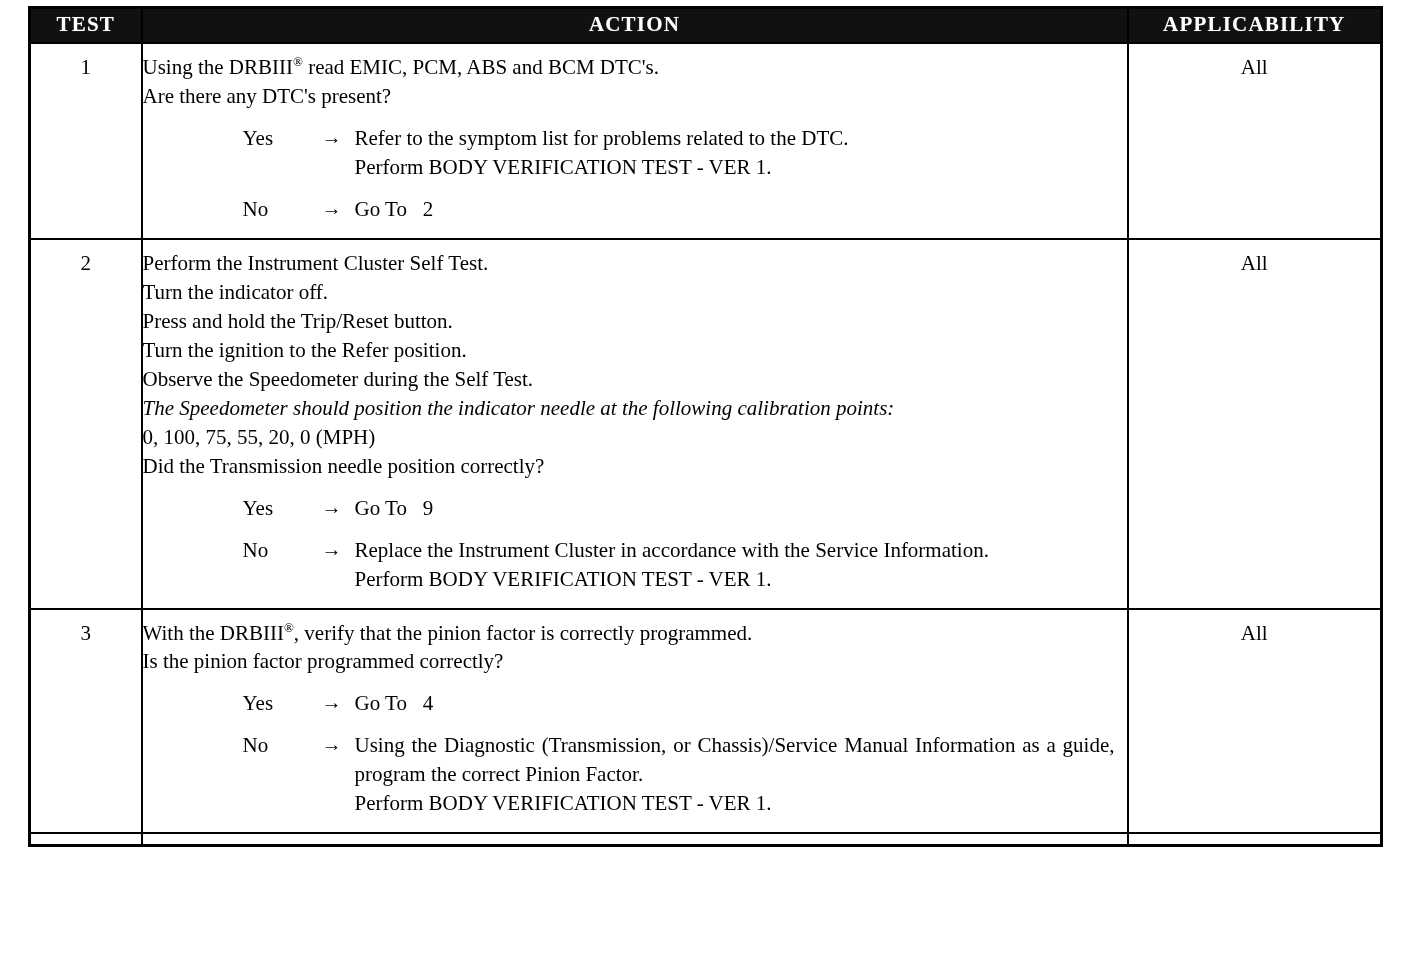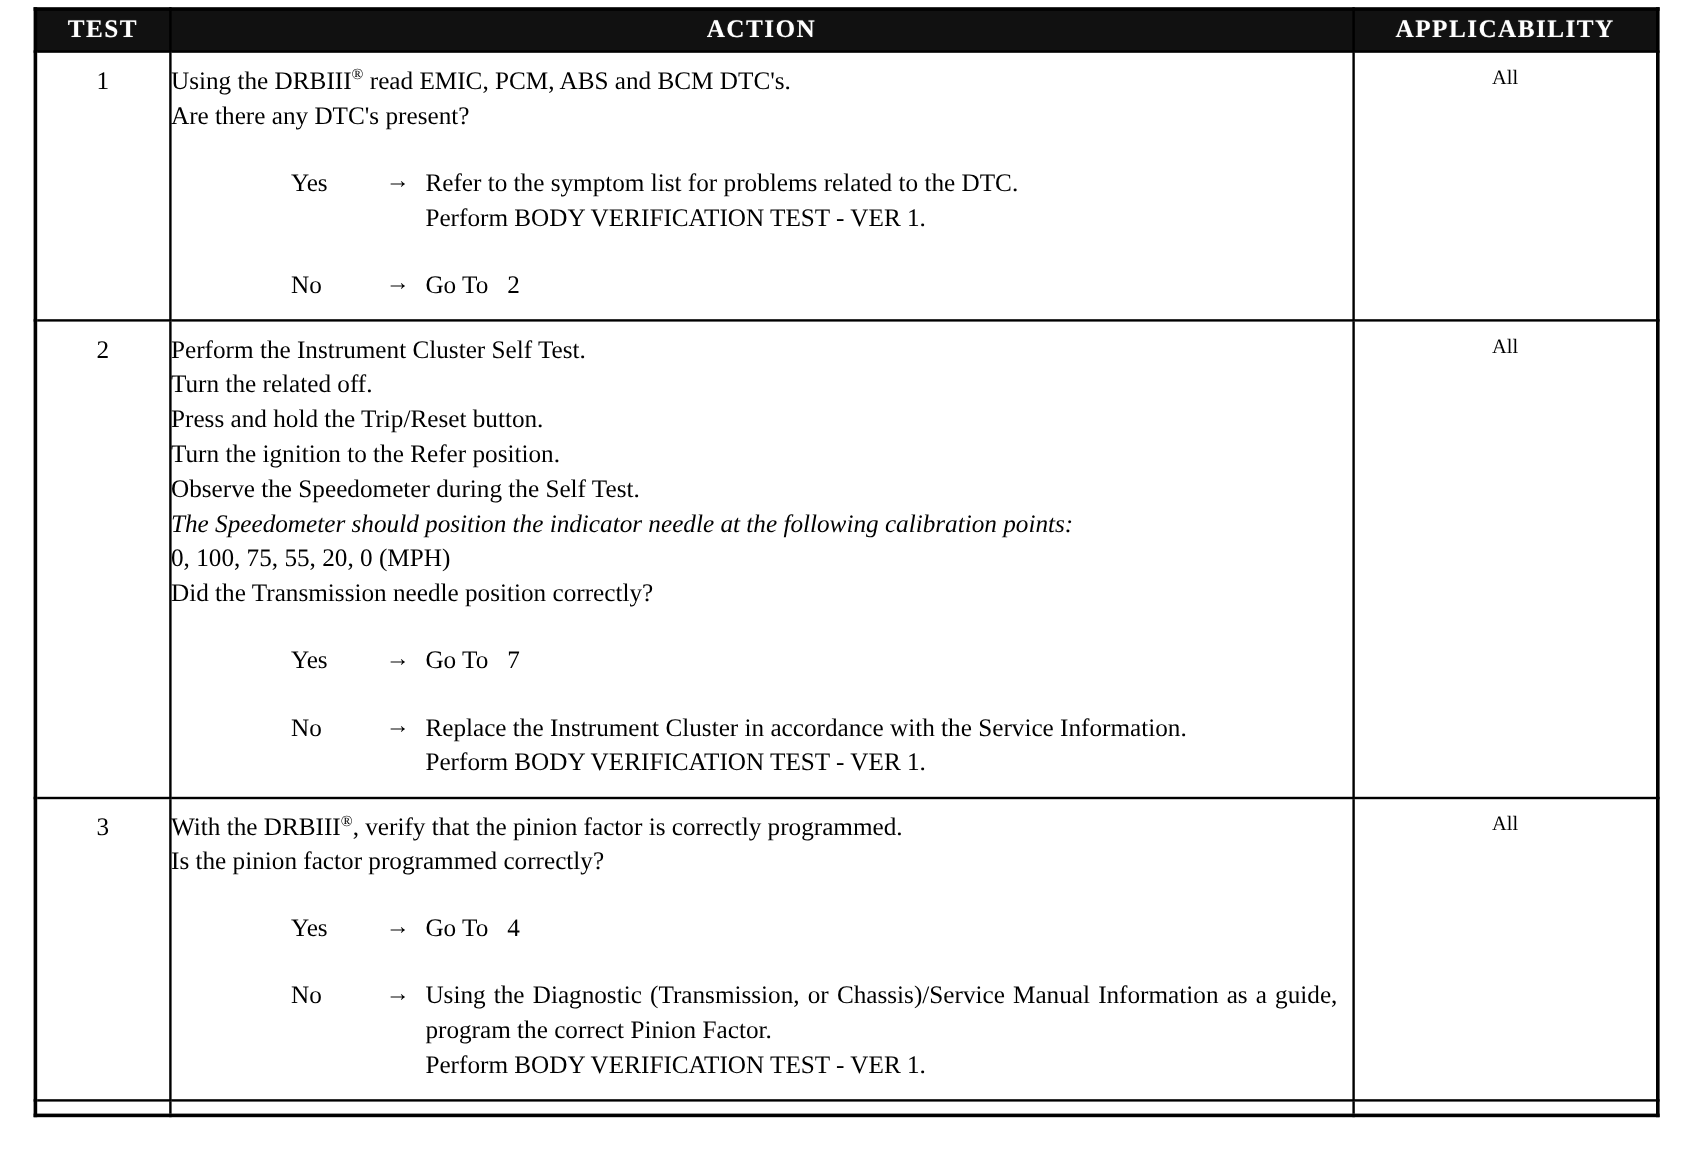--- a/index.html
+++ b/index.html
@@ -54,40 +54,40 @@
     padding: 0;
   }
 
   td.test-cell {
     text-align: center;
     font-size: 21px;
     padding-top: 11px;
   }
   td.appl-cell {
     text-align: center;
-    font-size: 17px;
+    font-size: 21px;
     padding-top: 11px;
   }
   td.action-cell {
     padding: 9px 12px 14px 0;
   }
 
   .stmt {
     font-size: 21px;
     line-height: 1.38;
     margin: 0;
   }
   .stmt.just {
     text-align: justify;
     text-align-last: left;
     font-style: italic;
   }
 
   .branch {
-    margin-top: 27px;
+    margin-top: 13px;
     display: flex;
     align-items: flex-start;
     font-size: 21px;
     line-height: 1.38;
     font-family: Liberation Serif, serif;
   }
   .branch .ans {
     width: 66px;
     flex: 0 0 66px;
     padding-left: 100px;
@@ -171,33 +171,33 @@
             </span>
           </div>
         </td>
         <td class="appl-cell">All</td>
       </tr>
 
       <tr>
         <td class="test-cell">2</td>
         <td class="action-cell">
           <p class="stmt">Perform the Instrument Cluster Self Test.</p>
-          <p class="stmt">Turn the related off.</p>
+          <p class="stmt">Turn the indicator off.</p>
           <p class="stmt">Press and hold the Trip/Reset button.</p>
           <p class="stmt">Turn the ignition to the Refer position.</p>
           <p class="stmt">Observe the Speedometer during the Self Test.</p>
           <p class="stmt just">The Speedometer should position the indicator needle at the following calibration points:</p>
           <p class="stmt">0, 100, 75, 55, 20, 0 (MPH)</p>
           <p class="stmt">Did the Transmission needle position correctly?</p>
 
           <div class="branch">
             <span class="ans">Yes</span>
             <span class="arrow">→</span>
             <span class="res">
-              <span class="line goto">Go To   7</span>
+              <span class="line goto">Go To   9</span>
             </span>
           </div>
 
           <div class="branch">
             <span class="ans">No</span>
             <span class="arrow">→</span>
             <span class="res just">
               <span class="line">Replace the Instrument Cluster in accordance with the Service Information.</span>
               <span class="line">Perform BODY VERIFICATION TEST - VER 1.</span>
             </span>

